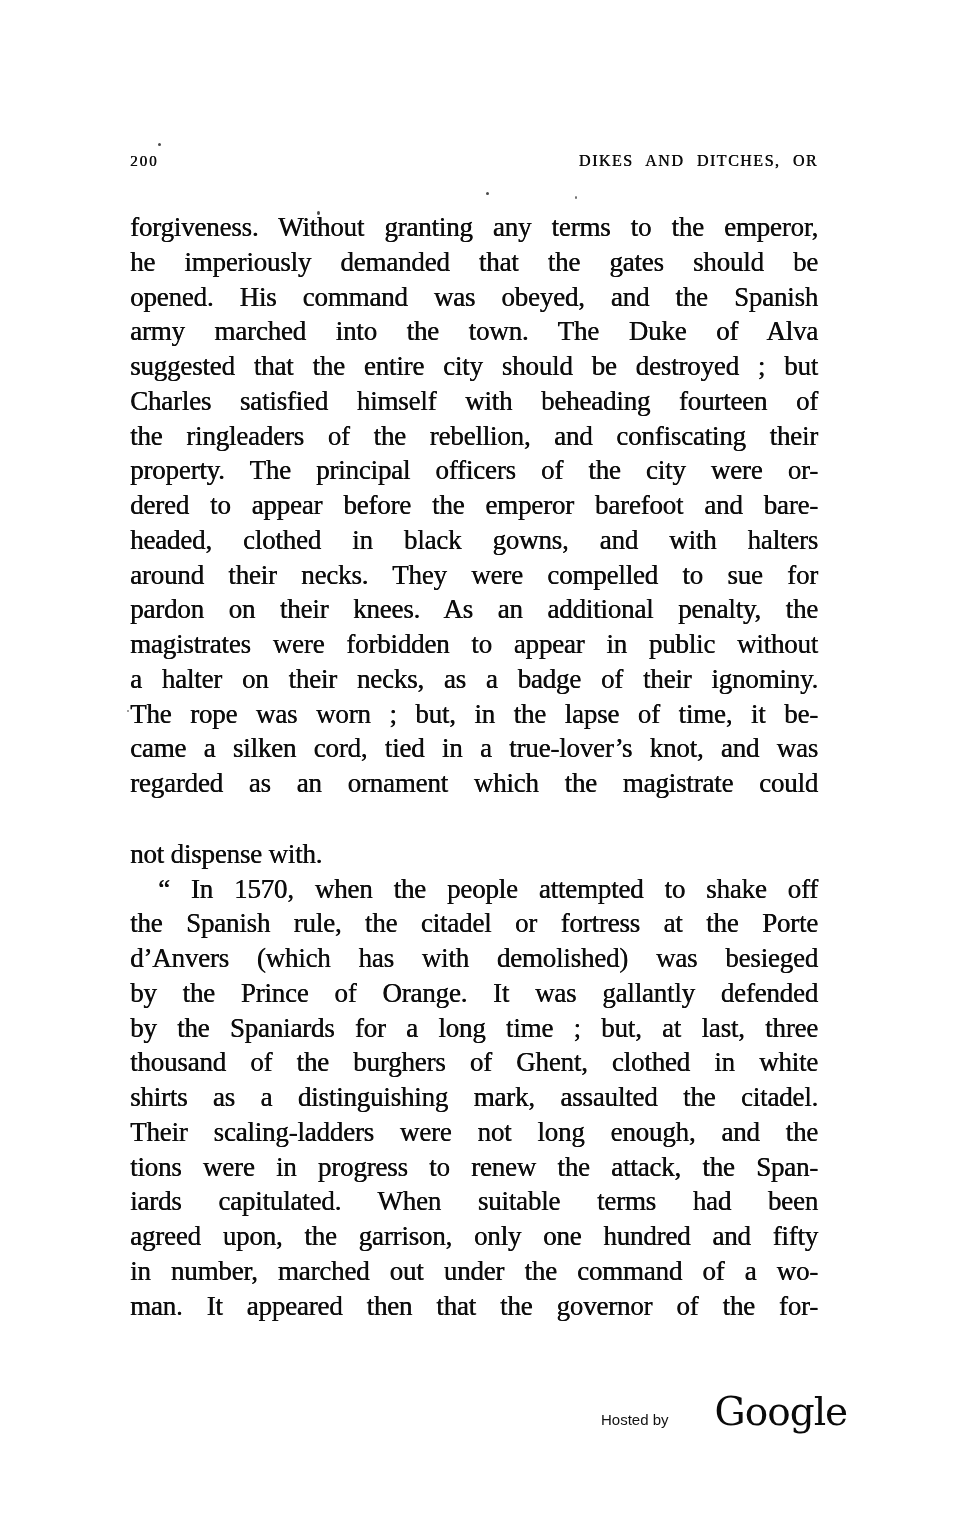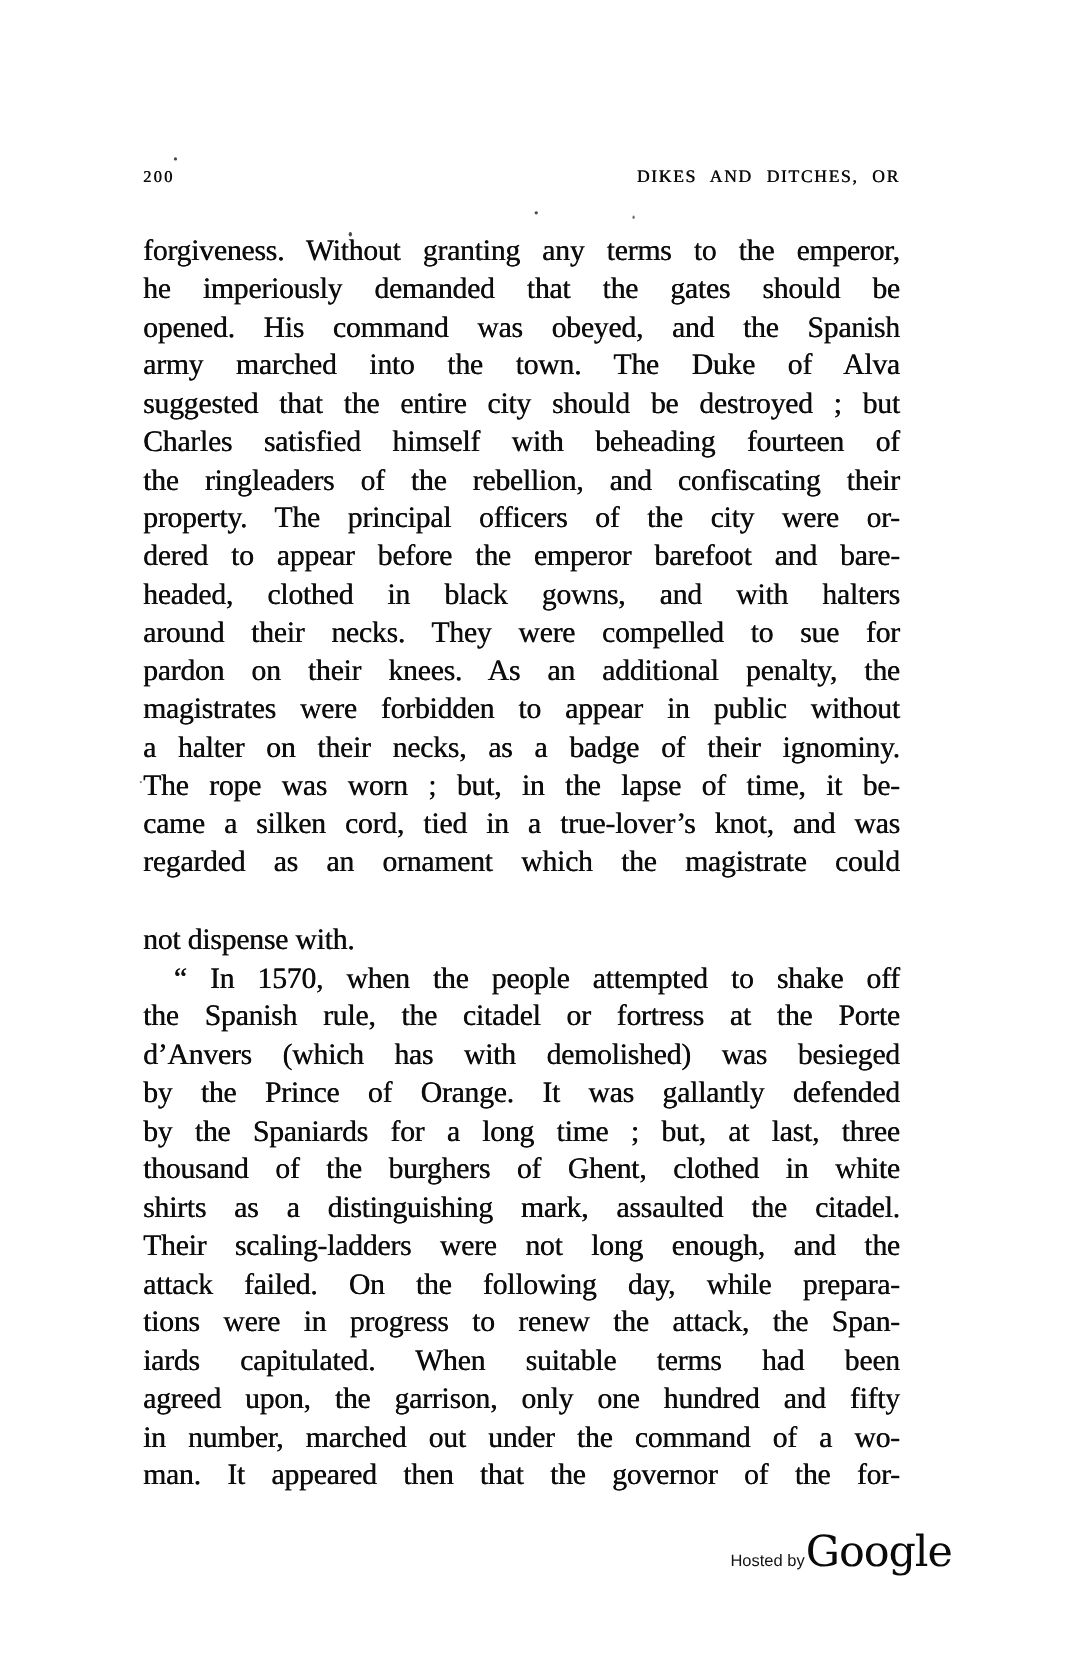--- a/index.html
+++ b/index.html
@@ -62,39 +62,40 @@
   .line.end {
     text-align-last: left;
     margin-top: 36px;
   }
   .line.indent {
     text-indent: 28px;
   }
   
   .google-footer {
     position: absolute;
-    left: 664px;
+    left: 601px;
     top: 1392px;
     display: flex;
     align-items: baseline;
-    gap: 1px;
+    gap: 15px;
     white-space: nowrap;
     justify-content: center;
   }
   .hostedby {
     font-family: "Liberation Sans", sans-serif;
     font-size: 15px;
     color: #111;
   }
   .google-brand {
     font-family: "DejaVu Serif", serif;
     font-size: 39px;
     letter-spacing: -1px;
     color: #0a0a0a;
     line-height: 1;
+    margin-left: 31px;
   }
   
   .dot {
     position: absolute;
     width: 3px;
     height: 3px;
     background: #2a2a2a;
     border-radius: 50%;
     opacity: 0.85;
   }
@@ -134,21 +135,20 @@
     <div class="line">regarded as an ornament which the magistrate could</div>
     <div class="line end">not dispense with.</div>
     <div class="line indent">“ In 1570, when the people attempted to shake off</div>
     <div class="line">the Spanish rule, the citadel or fortress at the Porte</div>
     <div class="line">d’Anvers (which has with demolished) was besieged</div>
     <div class="line">by the Prince of Orange. It was gallantly defended</div>
     <div class="line">by the Spaniards for a long time ; but, at last, three</div>
     <div class="line">thousand of the burghers of Ghent, clothed in white</div>
     <div class="line">shirts as a distinguishing mark, assaulted the citadel.</div>
     <div class="line">Their scaling-ladders were not long enough, and the</div>
-    <div class="line">attack failed. On the following day, while prepara-</div>
     <div class="line">tions were in progress to renew the attack, the Span-</div>
     <div class="line">iards capitulated. When suitable terms had been</div>
     <div class="line">agreed upon, the garrison, only one hundred and fifty</div>
     <div class="line">in number, marched out under the command of a wo-</div>
     <div class="line">man. It appeared then that the governor of the for-</div>
   </div>
 
   <div class="google-footer">
     <span class="hostedby">Hosted by</span>
     <span class="google-brand">Google</span>

